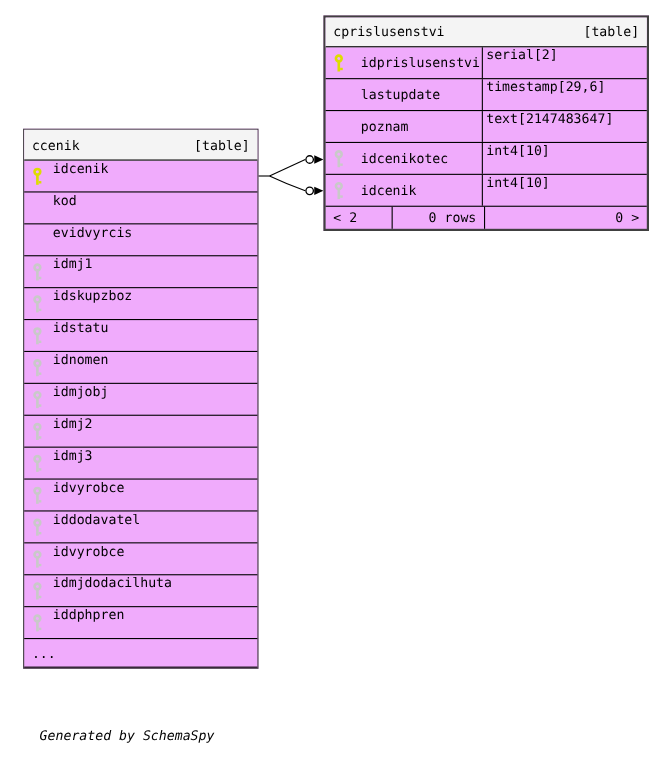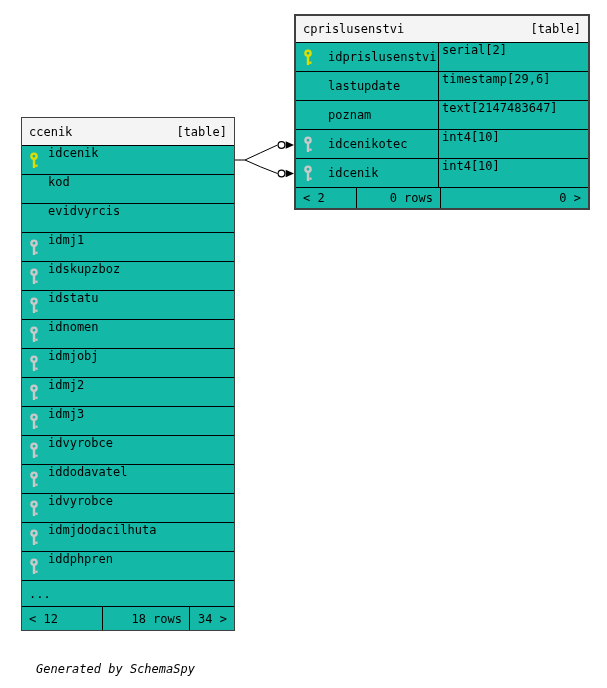--- a/index.html
+++ b/index.html
@@ -4,21 +4,21 @@
 <style>
   html,body{margin:0;padding:0;}
   body{
     width:607px;height:688px;background:#ffffff;
     font-family:"DejaVu Sans Mono","Liberation Mono",monospace;
     font-size:12px;color:#000;
   }
   .canvas{position:relative;width:607px;height:688px;background:#fff;overflow:hidden;}
   .relations-svg{position:absolute;left:0;top:0;pointer-events:none;}
 
-  .tbl{position:absolute;background:#14b8a6;border:1px solid #404040;box-sizing:border-box;}
+  .tbl{position:absolute;background:#f0abfc;border:1px solid #404040;box-sizing:border-box;}
   .tbl.focus{border-width:2px;}
   .tbl-left{left:21px;top:117px;width:214px;}
   .tbl-right{left:294px;top:14px;width:296px;}
 
   .thead{
     height:27px;background:#f4f4f4;border-bottom:1px solid #000;
     display:flex;align-items:center;justify-content:space-between;
     padding:0 7px;box-sizing:border-box;
   }
   .tbl-left .thead{height:28px;}
@@ -198,25 +198,20 @@
             <svg width="10" height="17" viewBox="0 0 10 17">
               <circle cx="5" cy="4.2" r="2.6" fill="none" stroke="#c9c9c9" stroke-width="2.4"></circle>
               <rect x="3.8" y="7" width="2.4" height="9" fill="#c9c9c9"></rect>
               <rect x="6.2" y="12.6" width="2.4" height="2.2" fill="#c9c9c9"></rect>
             </svg>
           </span>
           <span class="colname">iddphpren</span>
         </div>
       </div>
     <div class="dots-row">...</div>
-    <div class="tfoot">
-      <span class="fcell fc-parents">&lt; 12</span>
-      <span class="fcell fc-rows">18 rows</span>
-      <span class="fcell fc-children">34 &gt;</span>
-    </div>
   </div>
 
   <div class="tbl tbl-right focus">
     <div class="thead">
       <span>cprislusenstvi</span>
       <span>[table]</span>
     </div>
     <div>
         <div class="row">
           <span class="namecell">

